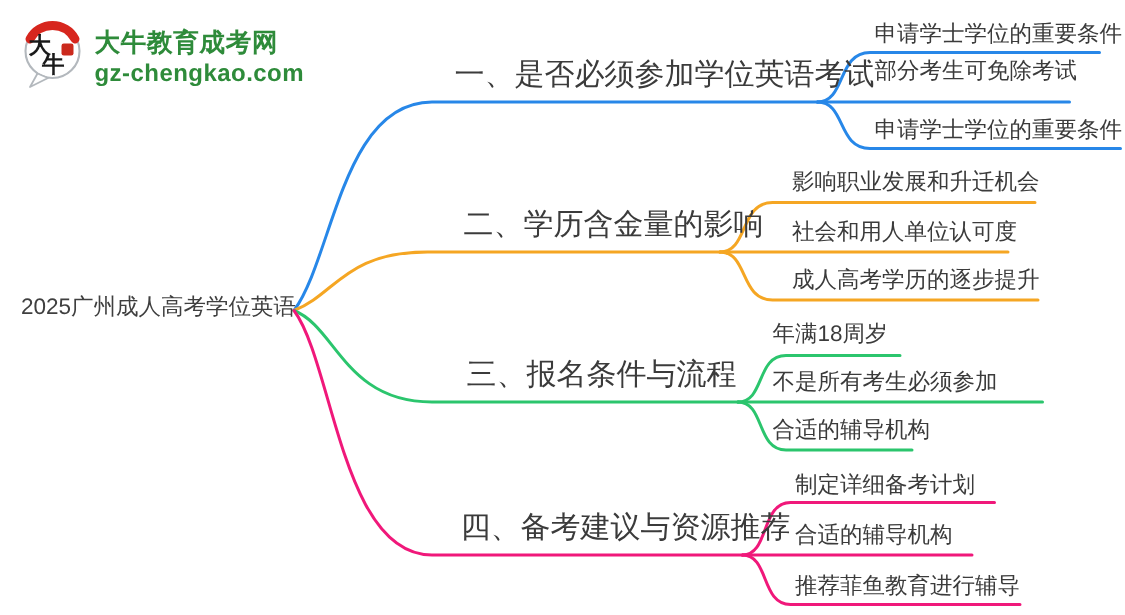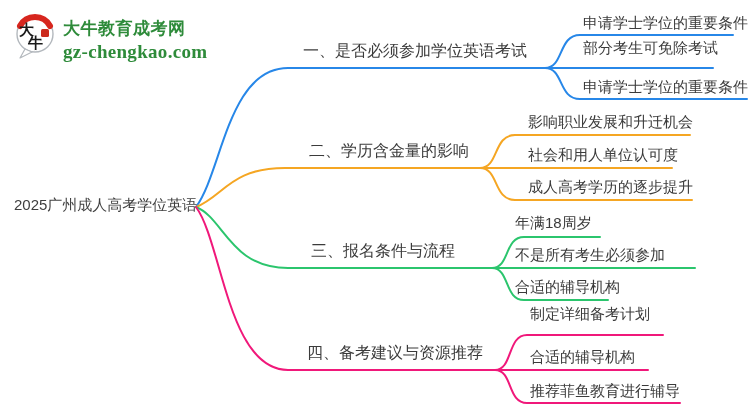--- a/index.html
+++ b/index.html
@@ -2,37 +2,37 @@
 <html><head>
 <meta charset="utf-8">
 <style>
   html,body{margin:0;padding:0;background:#fff;}
   body{width:750px;height:410px;overflow:hidden;
        font-family:"Liberation Sans","DejaVu Sans",sans-serif;}
   .canvas{position:relative;width:750px;height:410px;background:#fff;}
   .lines{position:absolute;left:0;top:0;width:750px;height:410px;}
   .node{position:absolute;white-space:nowrap;color:#3b3b3b;line-height:19px;}
   .root-topic{left:14px;top:195px;font-size:15px;color:#3f3f3f;}
-  .branch-label{font-size:16px;}
+  .branch-label{font-size:20px;}
   .child-label{font-size:15px;}
   
   .b1{left:303px;top:41px;}
   .b2{left:309px;top:141px;}
   .b3{left:311px;top:241px;text-align:center;}
   .b4{left:307px;top:343px;}
   
   .b1c1{left:583px;top:13px;}  .b1c2{left:583px;top:38px;}  .b1c3{left:583px;top:77px;}
   .b2c1{left:528px;top:112px;} .b2c2{left:528px;top:145px;} .b2c3{left:528px;top:177px;}
   .b3c1{left:515px;top:213px;} .b3c2{left:515px;top:245px;} .b3c3{left:515px;top:277px;}
-  .b4c1{left:530px;top:304px;} .b4c2{left:530px;top:347px;} .b4c3{left:530px;top:381px;}
+  .b4c1{left:530px;top:314px;} .b4c2{left:530px;top:347px;} .b4c3{left:530px;top:381px;}
   
   .logo{position:absolute;left:12px;top:9px;display:flex;align-items:flex-start;gap:5px;}
-  .logo-text{display:flex;flex-direction:column;margin-top:8px;font-family:Liberation Serif, serif;}
+  .logo-text{display:flex;flex-direction:column;margin-top:8px;}
   .site-name{font-size:17px;font-weight:bold;color:#2e8b3a;letter-spacing:0.5px;}
-  .site-domain{font-size:19px;font-weight:bold;color:#2e8b3a;margin-top:1px;letter-spacing:0.3px;}
+  .site-domain{font-size:16px;font-weight:bold;color:#2e8b3a;margin-top:1px;letter-spacing:0.3px;}
 </style>
 </head>
 <body>
 
 <div class="canvas">
 
   <svg class="lines" viewBox="0 0 750 410" xmlns="http://www.w3.org/2000/svg">
     <g fill="none" stroke-width="2" stroke-linecap="round" stroke="#2787e8">
       <path d="M196,207 C222,172 228,68 288,68 H545"></path>
       <path d="M545,68 C564,68 558,35 580,35 H733"></path>

